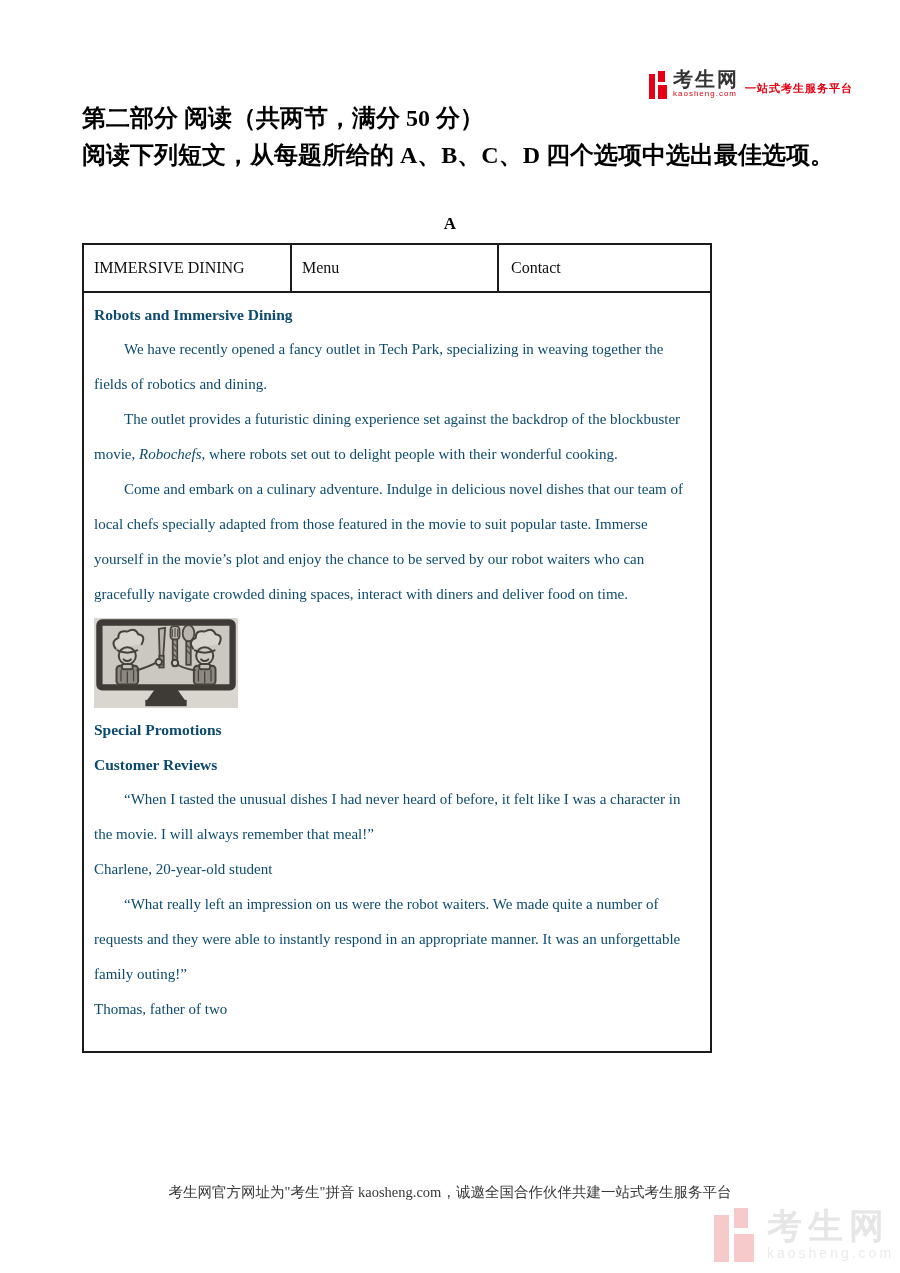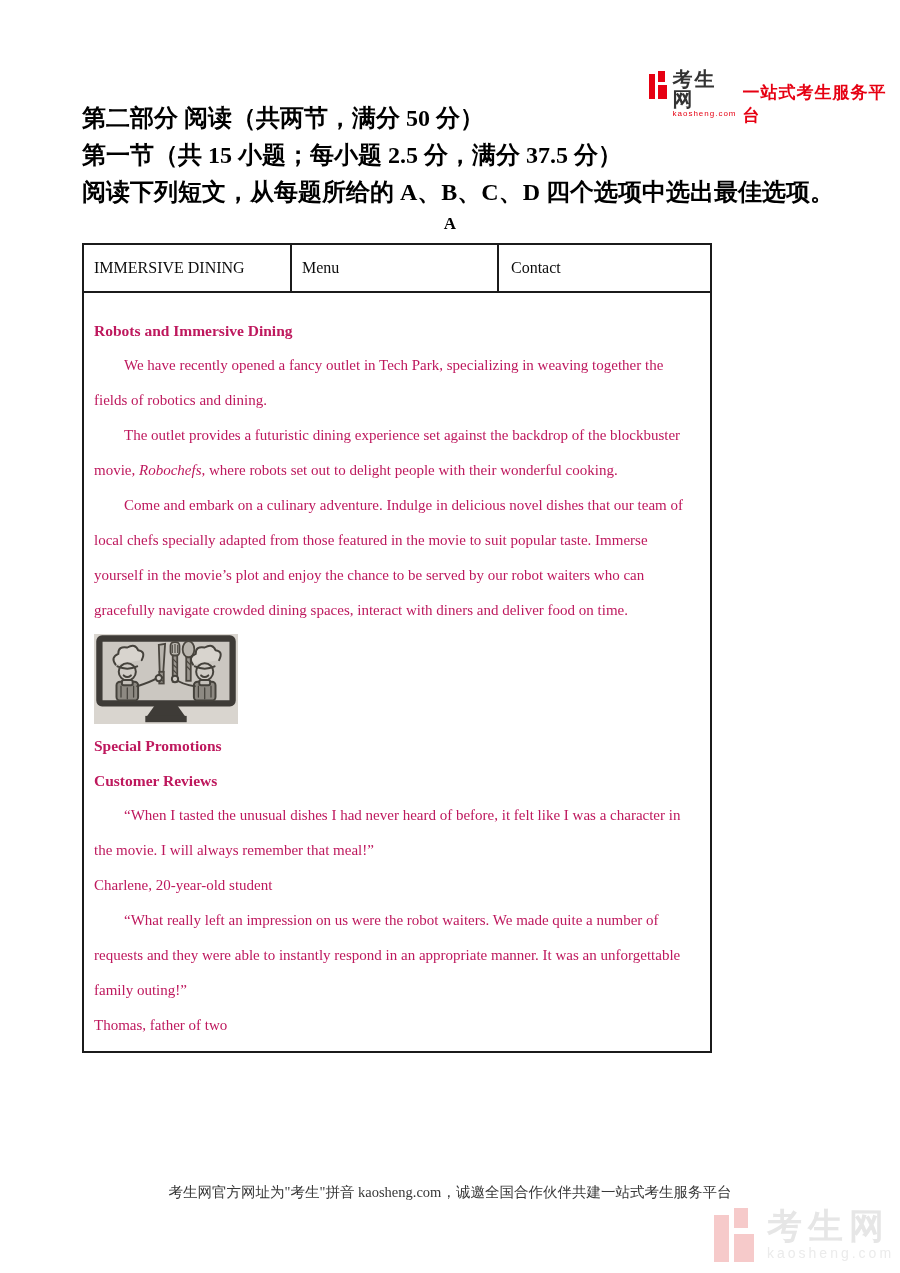--- a/index.html
+++ b/index.html
@@ -12,40 +12,40 @@
   
   .brand { position:absolute; left:649px; top:69px; display:flex; align-items:flex-start; gap:6px; }
   .logo-icon { position:relative; width:18px; height:28px; margin-top:2px; }
   .logo-icon span { position:absolute; background:#e60012; }
   .logo-icon .b1 { left:0; top:3px; width:6px; height:25px; }
   .logo-icon .b2 { left:9px; top:0; width:7px; height:11px; }
   .logo-icon .b3 { left:9px; top:14px; width:9px; height:14px; }
   .logo-col { display:flex; flex-direction:column; }
   .logo-name { font-family:"Liberation Sans", sans-serif; font-weight:bold; font-size:20px; line-height:20px; color:#333; letter-spacing:2px; }
   .logo-domain { font-family:"Liberation Sans", sans-serif; font-size:8px; line-height:9px; color:#e60012; letter-spacing:1px; }
-  .brand-tagline { font-family:"Liberation Sans", sans-serif; font-weight:bold; font-size:17px; color:#e60012; margin-top:12px; letter-spacing:1px; }
+  .brand-tagline { font-family:"Liberation Sans", sans-serif; font-weight:bold; font-size:11px; color:#e60012; margin-top:12px; letter-spacing:1px; }
 
   
   .headings { position:absolute; left:82px; top:106px; width:760px; }
   .headings .hline { font-size:24px; font-weight:bold; color:#000; line-height:24px; margin-bottom:13px; }
 
   .passage-label { position:absolute; left:0; top:214px; width:900px; text-align:center; font-size:17px; font-weight:bold; color:#000; }
 
   
   .passage-box {
     position:absolute; left:82px; top:243px; width:630px; height:810px;
     border:2px solid #1b1b1b; overflow:hidden; background:#fff;
   }
   .nav-row { display:flex; height:48px; border-bottom:2px solid #1b1b1b; }
   .nav-cell { display:flex; align-items:center; padding-left:10px; font-size:16px; color:#0d0d0d; }
   .nav-cell.c1 { width:208px; border-right:2px solid #1b1b1b; }
   .nav-cell.c2 { width:207px; border-right:2px solid #1b1b1b; }
   .nav-cell.c3 { flex:1;padding-left:12px; }
 
-  .passage-body { padding:20px 10px 0 10px; font-size:15px; line-height:35px; color:#be185d; }
+  .passage-body { padding:4px 10px 0 10px; font-size:15px; line-height:35px; color:#0c4a6e; }
   .passage-body h3 { font-size:15.5px; font-weight:bold; line-height:35px; }
   .passage-body p { margin:0; }
   .passage-body p.indent { text-indent:30px; }
 
   .chefs-figure { margin:6px 0 4px 0; width:144px; height:90px; line-height:0; }
 
   
   .page-footer { position:absolute; left:0; top:1183px; width:900px; text-align:center; font-size:14.5px; color:#383838; }
 
   
@@ -72,21 +72,20 @@
     </div>
     <div class="logo-col">
       <div class="logo-name">考生网</div>
       <div class="logo-domain">kaosheng.com</div>
     </div>
     <div class="brand-tagline">一站式考生服务平台</div>
   </header>
 
   <section class="headings">
     <div class="hline">第二部分 阅读（共两节，满分 50 分）</div>
-    <div class="hline">第一节（共 15 小题；每小题 2.5 分，满分 37.5 分）</div>
     <div class="hline">阅读下列短文，从每题所给的 A、B、C、D 四个选项中选出最佳选项。</div>
   </section>
 
   <div class="passage-label">A</div>
 
   <article class="passage-box">
     <div class="nav-row">
       <div class="nav-cell c1">IMMERSIVE DINING</div>
       <div class="nav-cell c2">Menu</div>
       <div class="nav-cell c3">Contact</div>

